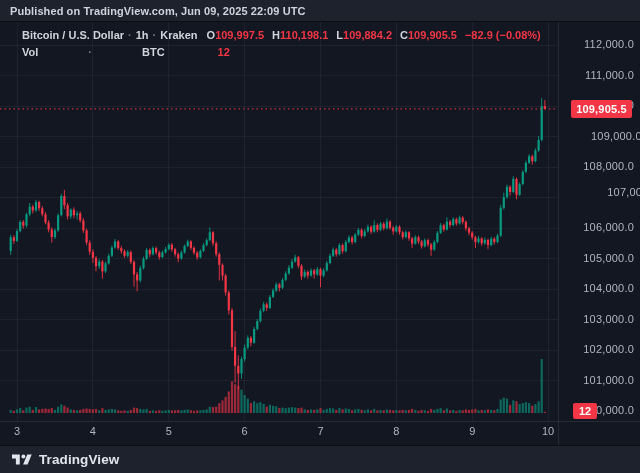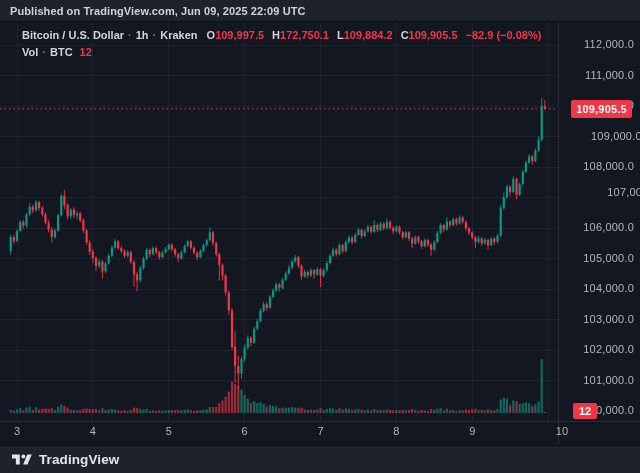--- a/index.html
+++ b/index.html
@@ -22,21 +22,21 @@
   
   #legend{position:absolute;left:12px;top:6px;z-index:5;}
   .legend-row{display:flex;align-items:center;font-size:11px;font-weight:600;
               color:#d1d4dc;white-space:nowrap;line-height:15px;padding-left:10px;}
   .legend-row .dim{color:#d1d4dc;}
   .legend-row .sep-dot{margin:0 4px;color:#787b86;}
   .legend-row .ohlc-group{margin-left:9px;display:flex;}
   .legend-row .ohlc-pair{margin-right:8px;}
   .legend-row .val-red{color:#f23645;}
   .legend-row .chg{color:#f23645;}
-  #legend-row2{margin-top:2px;}
+  #legend-row2{margin-top:2px;gap:46px;}
   #legend-row2 .vol-val{margin-left:7px;color:#f23645;}
 
   
   .price-tick{position:absolute;left:558px;width:76px;text-align:right;font-size:11px;
               color:#b2b5be;font-weight:400;letter-spacing:.2px;}
   .time-tick{position:absolute;width:40px;text-align:center;font-size:11px;color:#b2b5be;}
 
   
   .axis-badge{position:absolute;background:#f23645;color:#fff;font-size:11px;font-weight:600;
               border-radius:2px;display:flex;align-items:center;justify-content:center;z-index:6;}
@@ -596,21 +596,21 @@
 
     <div id="legend">
       <div class="legend-row">
         <span>Bitcoin / U.S. Dollar</span>
         <span class="sep-dot">·</span>
         <span>1h</span>
         <span class="sep-dot">·</span>
         <span>Kraken</span>
         <span class="ohlc-group">
           <span class="ohlc-pair"><span class="dim">O</span><span class="val-red">109,997.5</span></span>
-          <span class="ohlc-pair"><span class="dim">H</span><span class="val-red">172,750.1</span></span>
+          <span class="ohlc-pair"><span class="dim">H</span><span class="val-red">110,198.1</span></span>
           <span class="ohlc-pair"><span class="dim">L</span><span class="val-red">109,884.2</span></span>
           <span class="ohlc-pair"><span class="dim">C</span><span class="val-red">109,905.5</span></span>
           <span class="chg">−82.9 (−0.08%)</span>
         </span>
       </div>
       <div class="legend-row" id="legend-row2">
         <span>Vol</span>
         <span class="sep-dot">·</span>
         <span>BTC</span>
         <span class="vol-val">12</span>
@@ -633,21 +633,21 @@
         <div class="price-tick" style="top: 16px;">112,000.0</div>
       </div>
     <div id="time-ticks">
         <div class="time-tick" style="left: -2.978px; top: 403px;">3</div>
         <div class="time-tick" style="left: 72.886px; top: 403px;">4</div>
         <div class="time-tick" style="left: 148.75px; top: 403px;">5</div>
         <div class="time-tick" style="left: 224.614px; top: 403px;">6</div>
         <div class="time-tick" style="left: 300.478px; top: 403px;">7</div>
         <div class="time-tick" style="left: 376.342px; top: 403px;">8</div>
         <div class="time-tick" style="left: 452.206px; top: 403px;">9</div>
-        <div class="time-tick" style="left: 528.07px; top: 403px; text-align: right;">10</div>
+        <div class="time-tick" style="left: 528.07px; top: 403px;">10</div>
       </div>
 
     <div id="price-badge" class="axis-badge" style="top: 77.8822px;">109,905.5</div>
     <div id="vol-badge" class="axis-badge" style="top: 381px;">12</div>
   </div>
 
   <div id="footer-bar">
     <svg width="20" height="15" viewBox="0 0 36 26">
       <g fill="#e2e5eb">
         <path d="M14 22H7V11H0V4h14v18z"></path>

